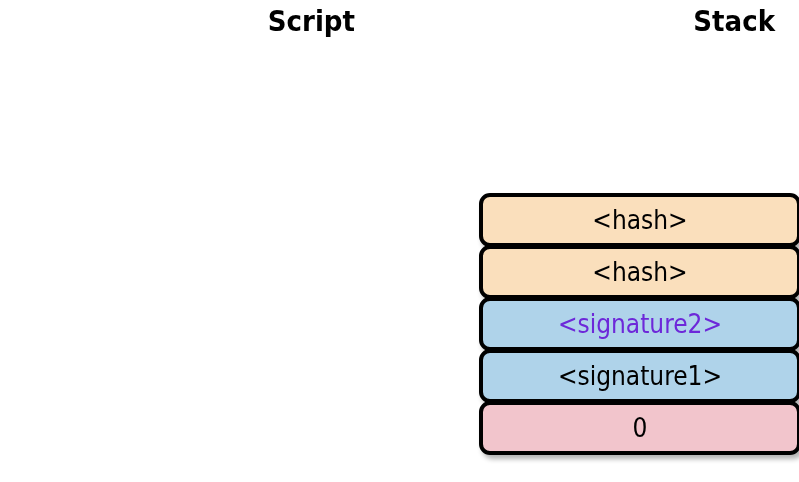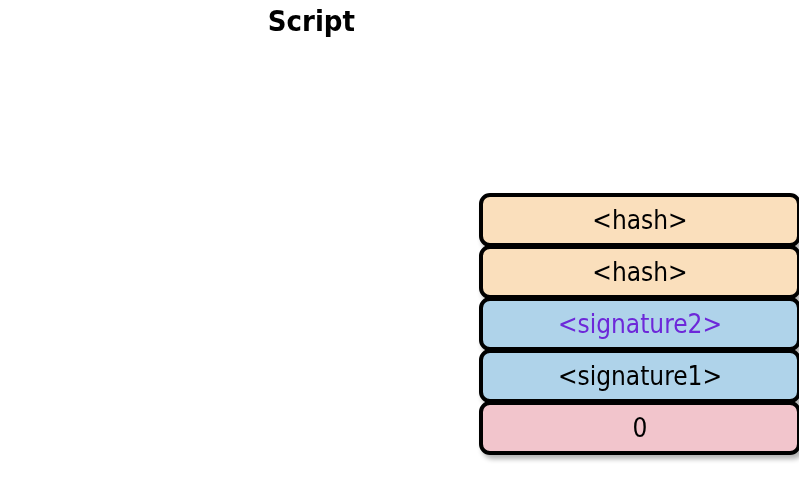--- a/index.html
+++ b/index.html
@@ -93,20 +93,21 @@
     display: block;
   }
 </style>
 </head>
 <body>
 
 <div id="canvas" style="width: 799px; height: 482px; background: rgb(255, 255, 255);">
 
   <div class="col-title" id="title-script">Script</div>
 
+  <div class="col-title" id="title-stack">Stack</div>
 
 
   <div class="column" id="stack-column">
       <div class="box" style="background: rgb(250, 223, 188); border-color: rgb(0, 0, 0); color: rgb(0, 0, 0);">
         <span class="box-label">&lt;hash&gt;</span>
       </div>
       <div class="box" style="background: rgb(250, 223, 188); border-color: rgb(0, 0, 0); color: rgb(0, 0, 0);">
         <span class="box-label">&lt;hash&gt;</span>
       </div>
       <div class="box" style="background: rgb(175, 211, 234); border-color: rgb(0, 0, 0); color: #6d28d9;">

